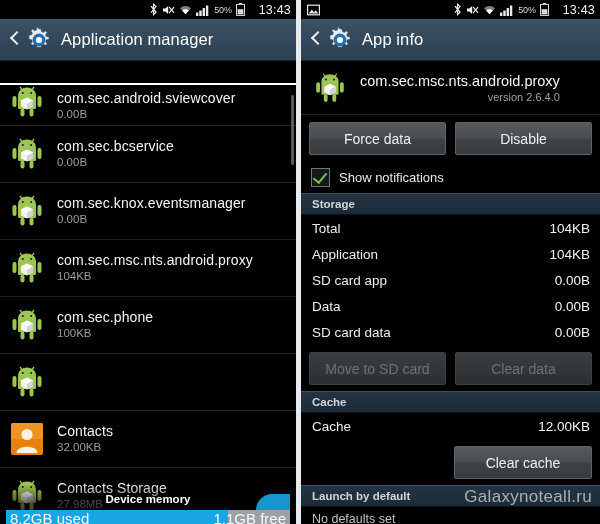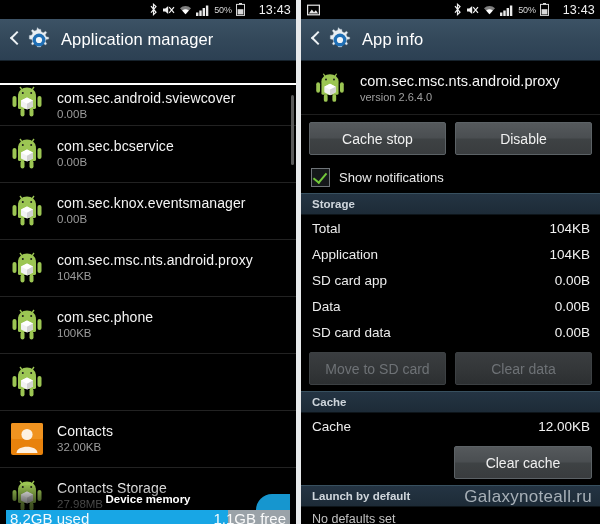--- a/index.html
+++ b/index.html
@@ -239,20 +239,21 @@
   .rp-header .app-icon { width: 38px; height: 38px; margin-right: 11px; }
   .rp-appname {
     color: #f6f6f6;
     font-size: 14.5px;
     line-height: 18px;
   }
   .rp-version {
     color: #a0a0a0;
     font-size: 11px;
     line-height: 14px;
+    text-align: right;
   }
   .btn-row {
     display: flex;
     gap: 9px;
     padding: 7px 8px 6px 8px;
     background: #000;
   }
   .btn {
     flex: 1;
     height: 33px;
@@ -690,21 +691,21 @@
           <path d="M20 21.7 L26 18.6 L26 24.5 L20 27.6 Z" fill="#d2d2d2"></path>
         </svg>
       </div>
       <div class="app-text">
         <div class="rp-appname">com.sec.msc.nts.android.proxy</div>
         <div class="rp-version">version 2.6.4.0</div>
       </div>
     </div>
 
     <div class="btn-row">
-      <div class="btn">Cache stop</div>
+      <div class="btn">Force data</div>
       <div class="btn">Disable</div>
     </div>
 
     <div class="chk-row">
       <div class="checkbox"></div>
       <span class="chk-label">Show notifications</span>
     </div>
 
     <div class="section-head">Storage</div>
 

